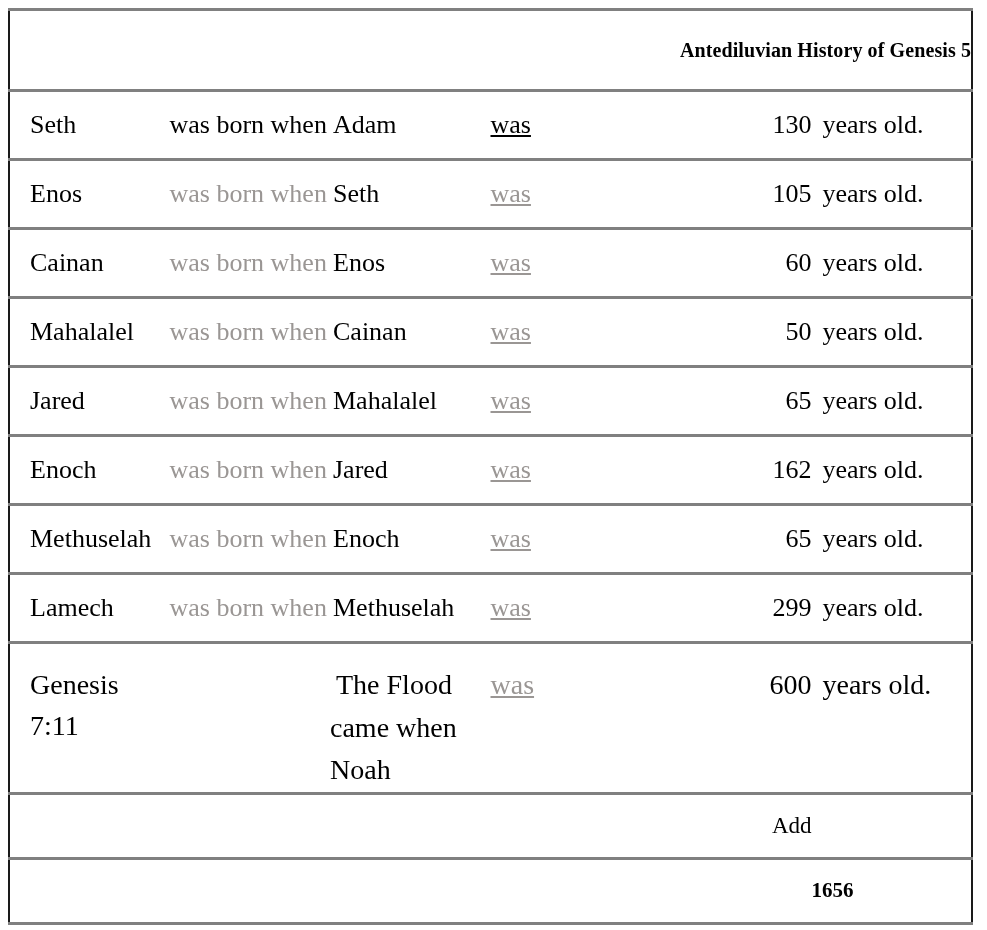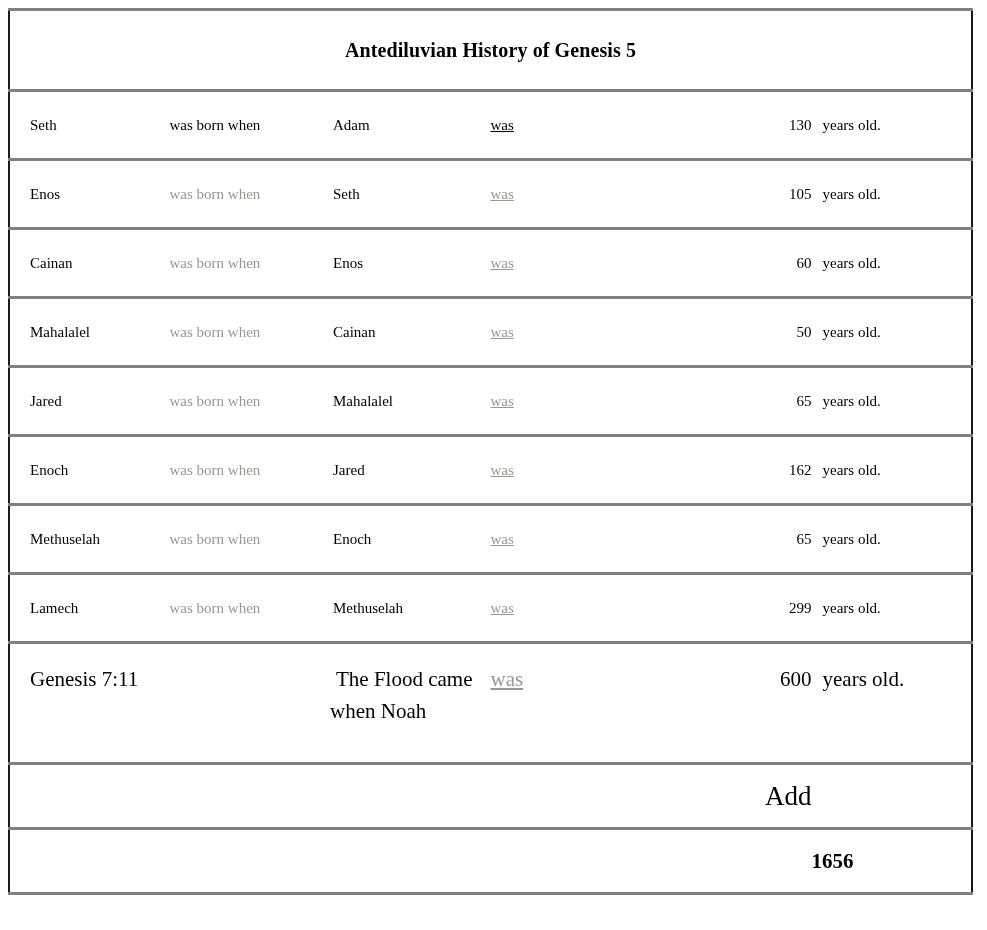--- a/index.html
+++ b/index.html
@@ -37,54 +37,54 @@
     border-bottom: 3px solid #808080;
   }
   table.genealogy tr.total-row > td {
     border-bottom: none;
   }
   td {
     padding: 0;
     vertical-align: middle;
   }
   .title-row td {
-    text-align: center;
+    text-align: right;
     font-weight: bold;
     font-size: 20px;
     height: 78px;
     letter-spacing: 0.1px;
   }
   .data-row td {
     height: 66px;
-    font-size: 15px;
+    font-size: 26px;
     line-height: 1.48;
   }
   .c-subject   { width: 160px; padding-left: 20px; }
   .c-phrase    { width: 162px; }
   .c-object    { width: 268px; padding-left: 3px; }
   .c-was       { width:  52px; text-decoration: underline; }
   .c-age       { width: 160px; text-align: right; }
   .c-suffix    { width: 163px; padding-left: 11px; }
 
   .muted { color: #9a9694; }
   .strong-phrase { color: #000000; }
 
-  .flood-row td { height: 98px; vertical-align: top; font-size: 21px; }
+  .flood-row td { height: 98px; vertical-align: top; font-size: 28px; }
   .flood-row .c-subject { padding-top: 20px; }
   .flood-row .c-was,
   .flood-row .c-age,
   .flood-row .c-suffix { padding-top: 20px; }
   .flood-row .c-object {
     padding-top: 20px;
     padding-left: 0;
     text-indent: 6px;
     line-height: 1.52;
   }
 
-  .add-row td { height: 62px; font-size: 27px; }
+  .add-row td { height: 62px; font-size: 23px; }
   .add-row .c-age { padding-left: 1px; }
 
   .total-row td { height: 62px; font-size: 21px; }
   .total-row .c-total {
     font-weight: bold;
     padding-left: 0;
     text-align: left;
   }
   .spacer-cell { }
 </style>

